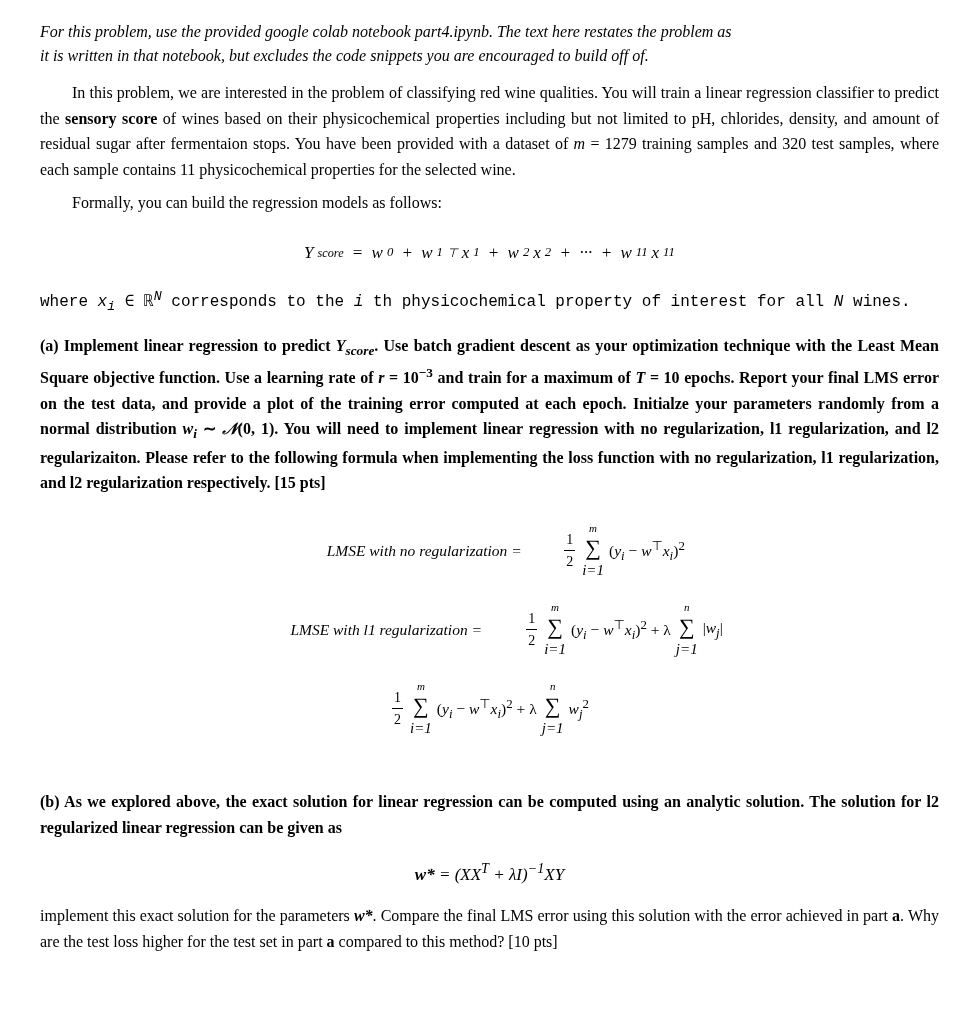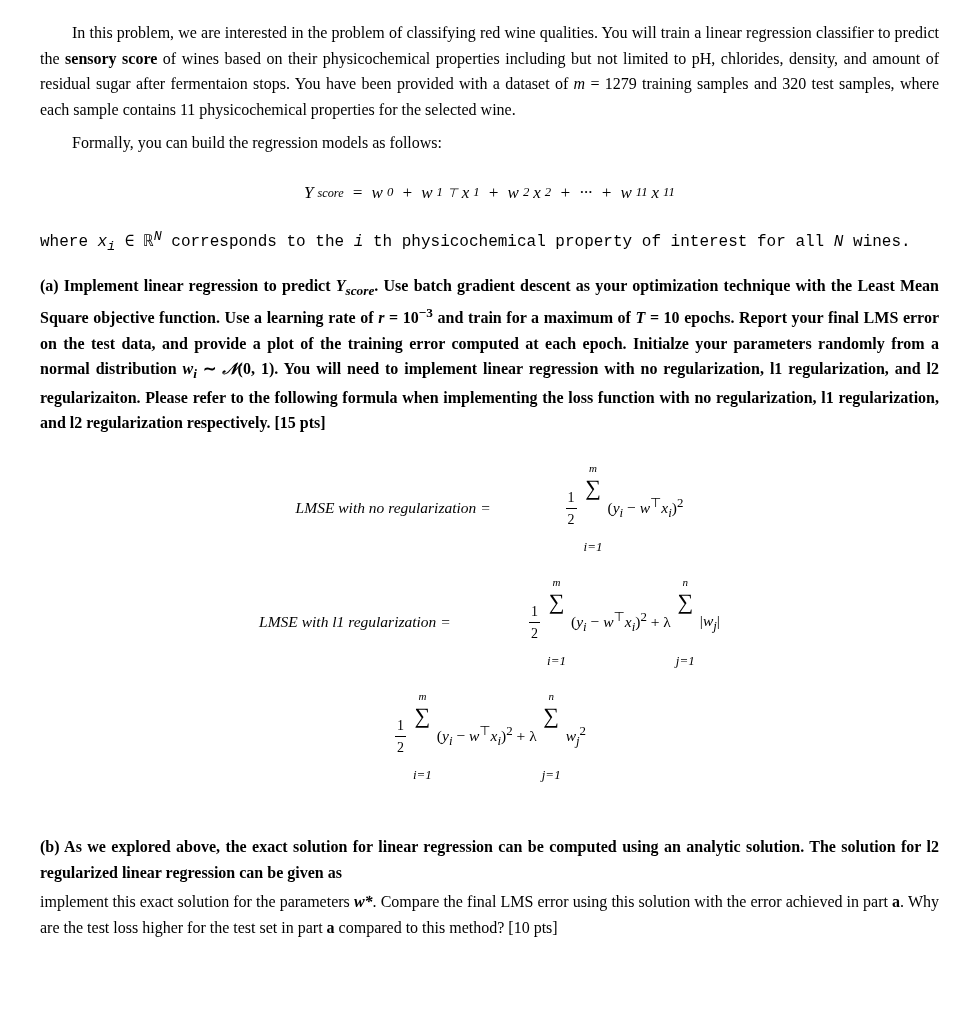--- a/index.html
+++ b/index.html
@@ -76,21 +76,21 @@
     .lmse-row {
       display: flex;
       align-items: center;
       gap: 8px;
       font-size: 15.5px;
     }
 
     .lmse-label {
       font-style: italic;
       min-width: 260px;
-      text-align: left;
+      text-align: center;
     }
 
     .sum-expr {
       display: inline-flex;
       flex-direction: column;
       align-items: center;
       margin: 0 2px;
       font-size: 14px;
     }
 
@@ -98,23 +98,22 @@
       font-size: 22px;
       line-height: 1;
     }
 
     .sum-limits-top {
       font-size: 11px;
       font-style: italic;
     }
 
     .sum-limits-bottom {
-      font-size: 13px;
-      font-style: italic;
-      margin-top: 38px;
+      font-size: 15px;
+      font-style: italic;
     }
 
     .frac {
       display: inline-flex;
       flex-direction: column;
       align-items: center;
       vertical-align: middle;
       margin: 0 2px;
     }
 
@@ -163,20 +162,24 @@
       display: flex;
       align-items: center;
       gap: 4px;
     }
   </style>
 </head>
 <body>
 
 <div>
 
+  <p class="intro-italic">
+    <em>For this problem, use the provided google colab notebook part4.ipynb.  The text here restates the problem as</em><br>
+    <em>it is written in that notebook, but excludes the code snippets you are encouraged to build off of.</em>
+  </p>
 
   <p class="main-text">
     <span>In this problem, we are interested in the problem of classifying red wine qualities.  You will train a linear regression classifier to predict the </span><span class="bold">sensory score</span><span> of wines based on their physicochemical properties including but not limited to pH, chlorides, density, and amount of residual sugar after fermentaion stops. You have been provided with a dataset of <em>m</em> = 1279 training samples and 320 test samples, where each sample contains 11 physicochemical properties for the selected wine.</span>
   </p>
 
   <p class="main-text">
     <span>Formally, you can build the regression models as follows:</span>
   </p>
 
   <div class="formula-block">
@@ -266,19 +269,24 @@
 
   </div>
 
   <div class="section-divider"></div>
 
   <div class="part-b-block">
     <p class="part-label">
       <span><strong>(b)</strong> As we explored above, the exact solution for linear regression can be computed using an analytic solution.  The solution for <strong>l2 regularized</strong> linear regression can be given as</span>
     </p>
 
+    <div class="formula-w-star">
+      <span>
+        <strong><em>w*</em></strong> = (<em>XX</em><sup>T</sup> + λ<em>I</em>)<sup>−1</sup><em>XY</em>
+      </span>
+    </div>
 
     <p class="main-text-noindent">
       <span>implement this exact solution for the parameters <strong><em>w*</em></strong>. Compare the final LMS error using this solution with the error achieved in part <strong>a</strong>. Why are the test loss higher for the test set in part <strong>a</strong> compared to this method? [10 pts]</span>
     </p>
   </div>
 
 </div>
 
 </body></html>

